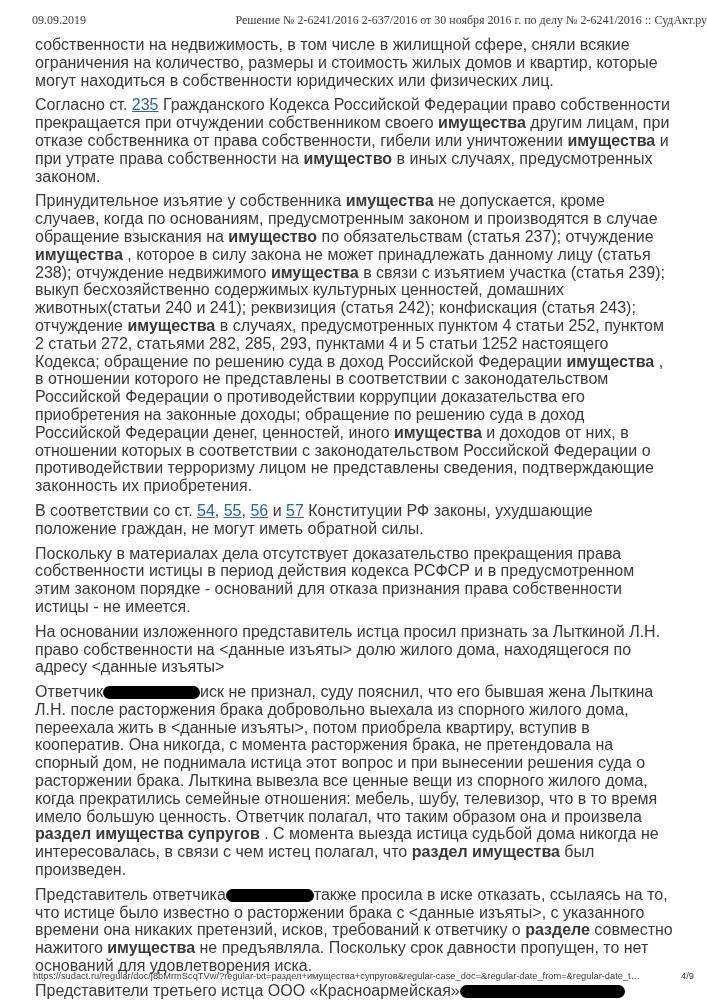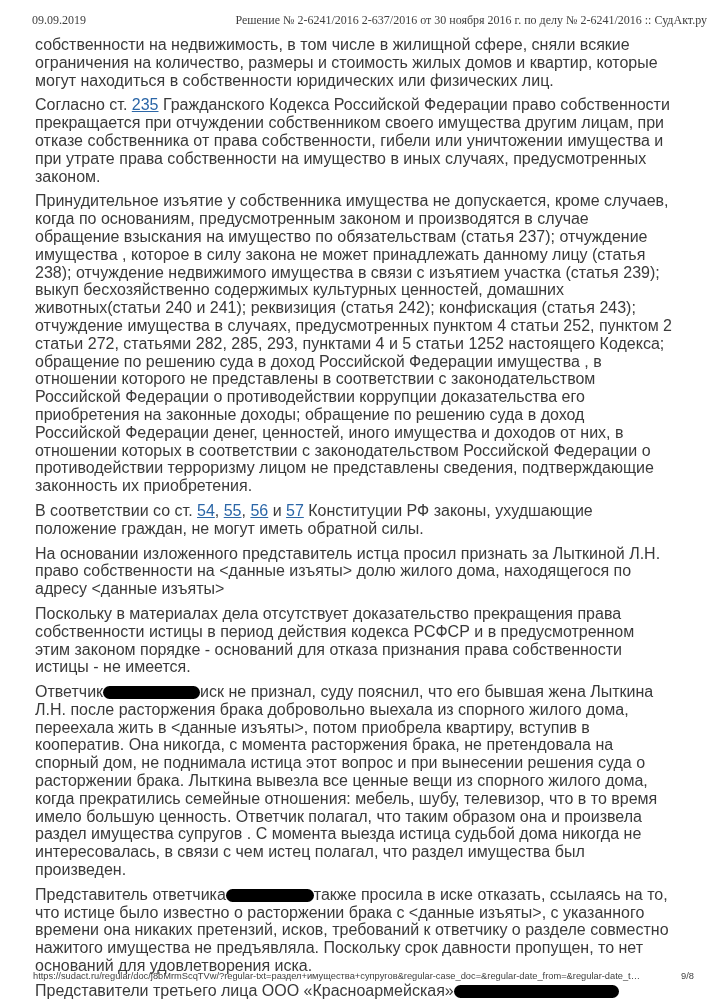--- a/index.html
+++ b/index.html
@@ -45,21 +45,21 @@
     width: 638px;
     font-size: 16px;
     line-height: 17.8px;
     text-align: left;
   }
   .doc p {
     margin: 0 0 7px 0;
     padding: 0;
   }
   .doc .run { }
-  .doc .bold { font-weight: 400; }
+  .doc .bold { font-weight: 700; }
   .doc a.statute-link {
     color: var(--link-color, #2b66a7);
     cursor: pointer;
   }
   .redaction {
     display: inline-block;
     background: var(--redaction-color, #000000);
     height: 13px;
     border-radius: 7px;
     vertical-align: -2px;
@@ -92,23 +92,23 @@
 <div class="print-header">
   <span class="print-date">09.09.2019</span>
   <span class="print-title">Решение № 2-6241/2016 2-637/2016 от 30 ноября 2016 г. по делу № 2-6241/2016 :: СудАкт.ру</span>
 </div>
 
 <div class="doc">
     <p><span class="run">собственности на недвижимость, в том числе в жилищной сфере, сняли всякие ограничения на количество, размеры и стоимость жилых домов и квартир, которые могут находиться в собственности юридических или физических лиц.</span></p>
     <p><span class="run">Согласно ст. </span><a class="statute-link" href="#">235</a><span class="run"> Гражданского Кодекса Российской Федерации право собственности прекращается при отчуждении собственником своего </span><span class="run bold">имущества</span><span class="run"> другим лицам, при отказе собственника от права собственности, гибели или уничтожении </span><span class="run bold">имущества</span><span class="run"> и при утрате права собственности на </span><span class="run bold">имущество</span><span class="run"> в иных случаях, предусмотренных законом.</span></p>
     <p><span class="run">Принудительное изъятие у собственника </span><span class="run bold">имущества</span><span class="run"> не допускается, кроме случаев, когда по основаниям, предусмотренным законом и производятся в случае обращение взыскания на </span><span class="run bold">имущество</span><span class="run"> по обязательствам (статья 237); отчуждение </span><span class="run bold">имущества</span><span class="run"> , которое в силу закона не может принадлежать данному лицу (статья 238); отчуждение недвижимого </span><span class="run bold">имущества</span><span class="run"> в связи с изъятием участка (статья 239); выкуп бесхозяйственно содержимых культурных ценностей, домашних животных(статьи 240 и 241); реквизиция (статья 242); конфискация (статья 243); отчуждение </span><span class="run bold">имущества</span><span class="run"> в случаях, предусмотренных пунктом 4 статьи 252, пунктом 2 статьи 272, статьями 282, 285, 293, пунктами 4 и 5 статьи 1252 настоящего Кодекса; обращение по решению суда в доход Российской Федерации </span><span class="run bold">имущества</span><span class="run"> , в отношении которого не представлены в соответствии с законодательством Российской Федерации о противодействии коррупции доказательства его приобретения на законные доходы; обращение по решению суда в доход Российской Федерации денег, ценностей, иного </span><span class="run bold">имущества</span><span class="run"> и доходов от них, в отношении которых в соответствии с законодательством Российской Федерации о противодействии терроризму лицом не представлены сведения, подтверждающие законность их приобретения.</span></p>
     <p><span class="run">В соответствии со ст. </span><a class="statute-link" href="#">54</a><span class="run">, </span><a class="statute-link" href="#">55</a><span class="run">, </span><a class="statute-link" href="#">56</a><span class="run"> и </span><a class="statute-link" href="#">57</a><span class="run"> Конституции РФ законы, ухудшающие положение граждан, не могут иметь обратной силы.</span></p>
+    <p><span class="run">Поскольку в материалах дела отсутствует доказательство прекращения права собственности истицы в период действия кодекса РСФСР и в предусмотренном этим законом порядке - оснований для отказа признания права собственности истицы - не имеется.</span></p>
     <p><span class="run">На основании изложенного представитель истца просил признать за Лыткиной Л.Н. право собственности на &lt;данные изъяты&gt; долю жилого дома, находящегося по адресу &lt;данные изъяты&gt;</span></p>
-    <p><span class="run">Поскольку в материалах дела отсутствует доказательство прекращения права собственности истицы в период действия кодекса РСФСР и в предусмотренном этим законом порядке - оснований для отказа признания права собственности истицы - не имеется.</span></p>
     <p><span class="run">Ответчик</span><span class="redaction" style="width: 97px;"></span><span class="run">иск не признал, суду пояснил, что его бывшая жена Лыткина Л.Н. после расторжения брака добровольно выехала из спорного жилого дома, переехала жить в &lt;данные изъяты&gt;, потом приобрела квартиру, вступив в кооператив. Она никогда, с момента расторжения брака, не претендовала на спорный дом, не поднимала истица этот вопрос и при вынесении решения суда о расторжении брака. Лыткина вывезла все ценные вещи из спорного жилого дома, когда прекратились семейные отношения: мебель, шубу, телевизор, что в то время имело большую ценность. Ответчик полагал, что таким образом она и произвела </span><span class="run bold">раздел имущества супругов</span><span class="run"> . С момента выезда истица судьбой дома никогда не интересовалась, в связи с чем истец полагал, что </span><span class="run bold">раздел имущества</span><span class="run"> был произведен.</span></p>
     <p><span class="run">Представитель ответчика</span><span class="redaction" style="width: 88px;"></span><span class="run">также просила в иске отказать, ссылаясь на то, что истице было известно о расторжении брака с &lt;данные изъяты&gt;, с указанного времени она никаких претензий, исков, требований к ответчику о </span><span class="run bold">разделе</span><span class="run"> совместно нажитого </span><span class="run bold">имущества</span><span class="run"> не предъявляла. Поскольку срок давности пропущен, то нет оснований для удовлетворения иска.</span></p>
-    <p><span class="run">Представители третьего лица ООО «Красноармейская»</span><span class="redaction" style="width: 165px;"></span><span class="run">оставили разрешение иска на усмотрение суда.</span></p>
+    <p><span class="run">Представители третьего истца ООО «Красноармейская»</span><span class="redaction" style="width: 165px;"></span><span class="run">оставили разрешение иска на усмотрение суда.</span></p>
   </div>
 
 <div class="print-footer">
   <span class="footer-url">https://sudact.ru/regular/doc/j8bMrmScqTVw/?regular-txt=раздел+имущества+супругов&amp;regular-case_doc=&amp;regular-date_from=&amp;regular-date_t…</span>
-  <span class="page-indicator">9/8</span>
+  <span class="page-indicator">4/9</span>
 </div>
 
 </body></html>

